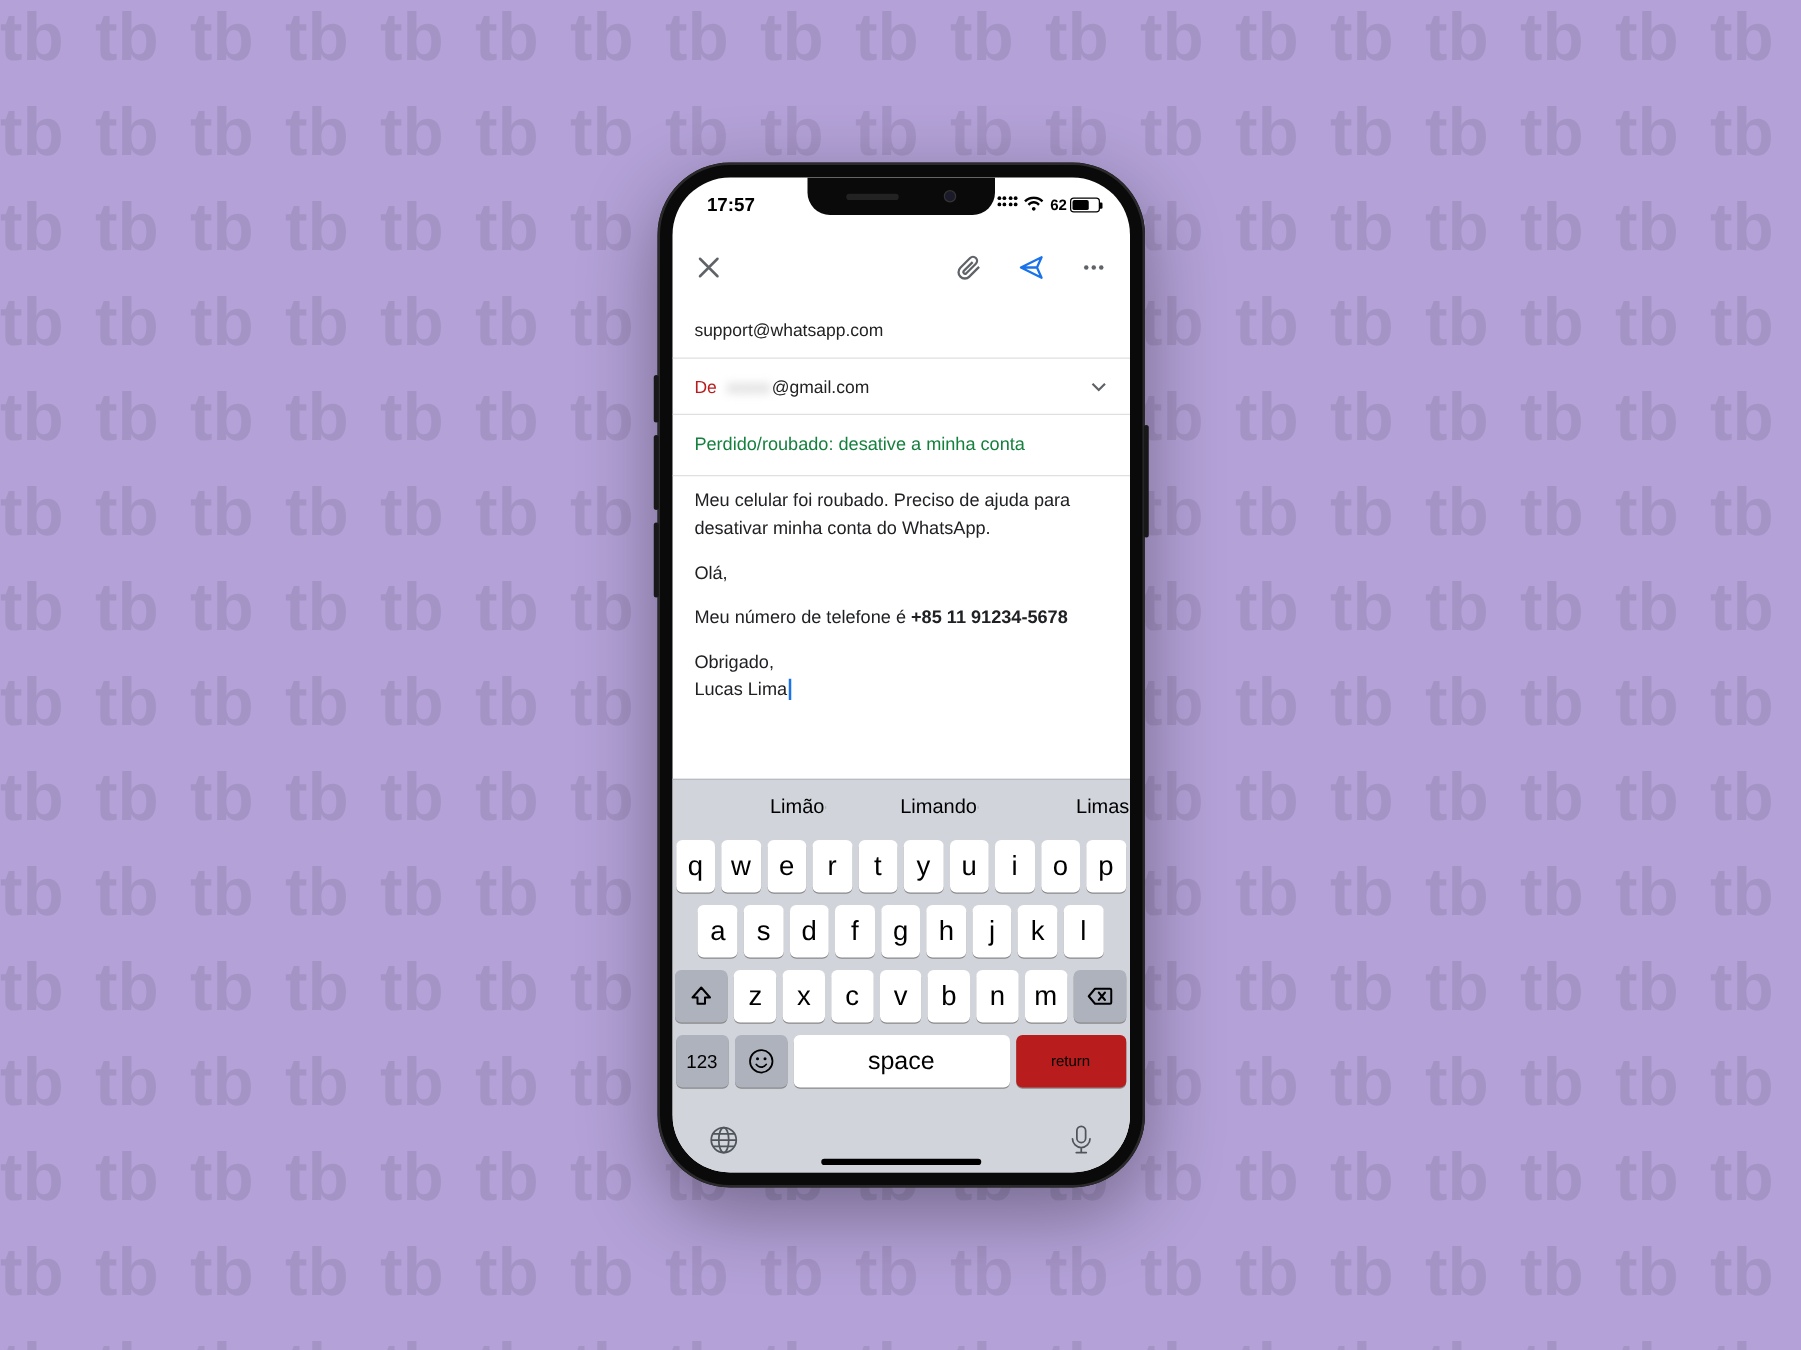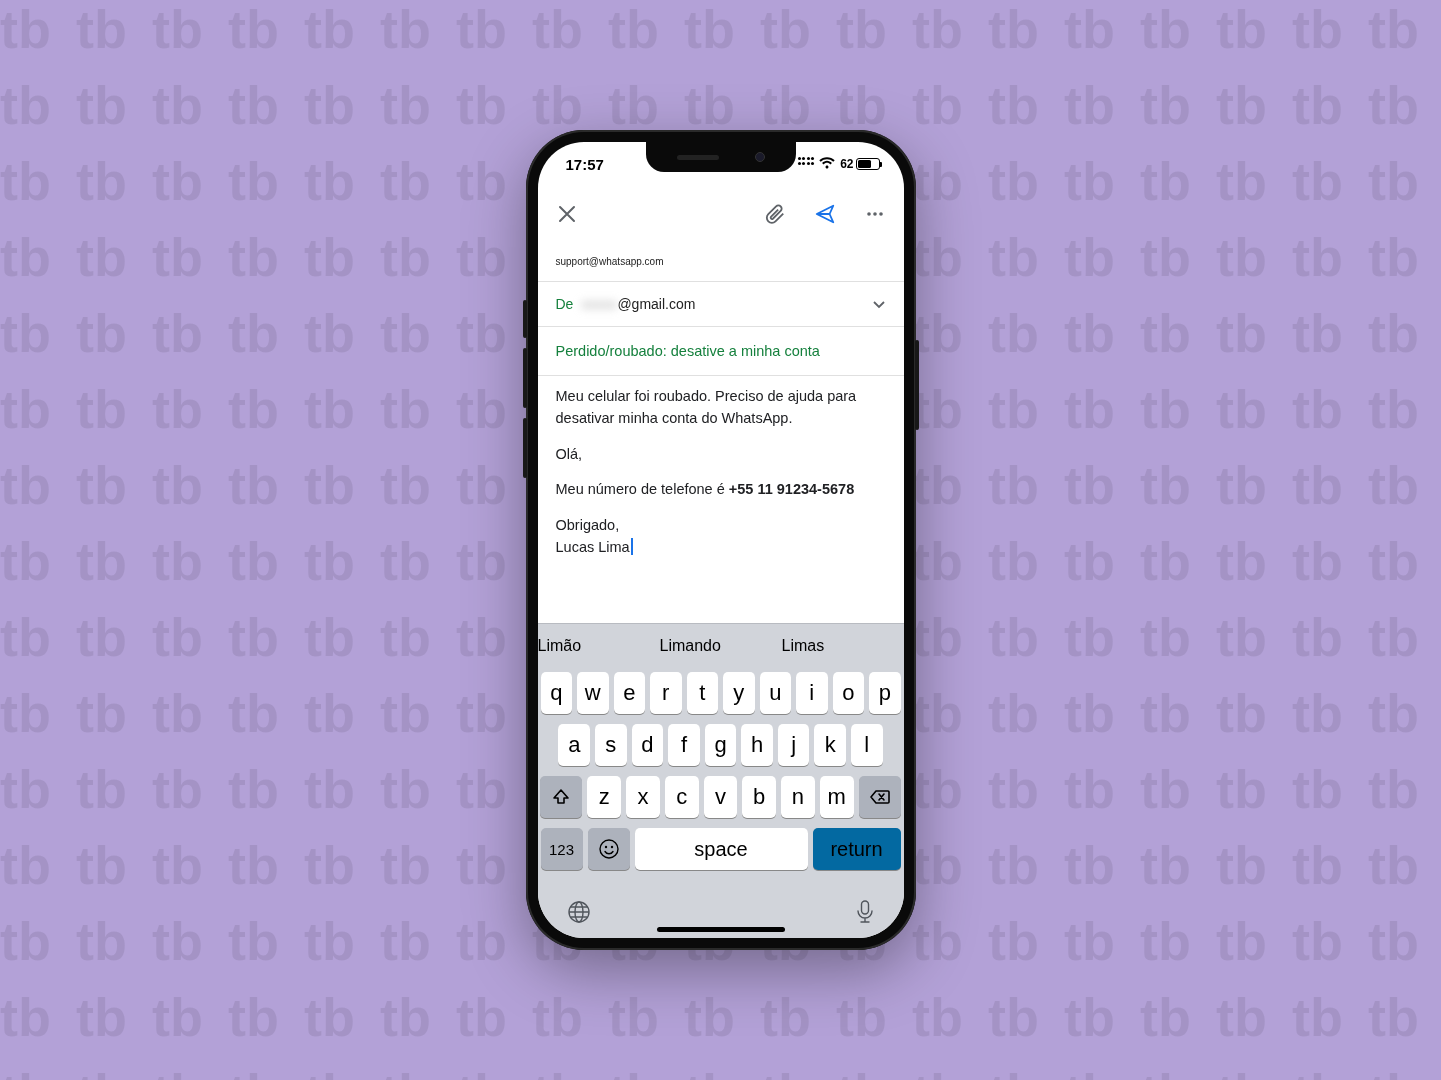--- a/index.html
+++ b/index.html
@@ -23,46 +23,46 @@
     .batt { display:flex; align-items:center; font-size:12px; font-weight:700; }
     .batt-body { width:24px; height:12px; border:1px solid #000; border-radius:3px; margin-left:2px; position:relative; }
     .batt-body::after { content:""; position:absolute; right:-3px; top:3px; width:2px; height:5px; background:#000; border-radius:0 1px 1px 0;}
     .batt-fill { position:absolute; left:1px; top:1px; bottom:1px; width:62%; background:#000; border-radius:1.5px; }
     .toolbar { height: 56px; display: flex; align-items: center; padding: 0 16px; gap: 24px; }
     .toolbar-spacer { flex: 1; }
     .icon-btn { width: 26px; height: 26px; display: flex; align-items: center; justify-content: center; color: #5f6368; }
     .icon-btn.blue { color:#1a73e8; }
     .divider { height: 1px; background: #e0e0e0; }
     .field-row { padding: 14px 18px; font-size: 14px; color: #222; display:flex; align-items:center; }
-    .field-row.small { font-size: 10px; }
-    .label-muted { color:#15803d; margin-right:8px; }
+    .field-row.small { font-size: 14px; }
+    .label-muted { color:#b91c1c; margin-right:8px; }
     .blurred { filter: blur(4px); color:#aaa; margin-right:1px; }
     .chev { margin-left:auto; }
     .subject-row { padding: 16px 18px; font-size: 14.5px; color:#15803d; }
     .body-area { padding: 10px 18px; font-size: 14.5px; color:#202124; line-height:1.5; flex:1; position:relative;}
     .body-area p { margin-bottom: 14px; }
     .body-area .bold { font-weight: 700; }
     .cursor { display:inline-block; width:2px; height:17px; background:#1a73e8; vertical-align:text-bottom; margin-left:1px; animation: blink 1s step-end infinite;}
     @keyframes blink { 50% { opacity:0; } }
     .keyboard { background: #d1d4da; border-top:1px solid #b8bbc1; }
     .suggestions { height: 44px; display:flex; align-items:center; }
-    .sugg { flex:1; text-align:left; font-size:16px; color:#000; position:relative; }
+    .sugg { flex:1; text-align:right; font-size:16px; color:#000; position:relative; }
     .sugg + .sugg::before { content:""; position:absolute; left:0; top:8px; bottom:8px; width:1px; background:#b0b4ba;}
     .kb-rows { padding: 4px 3px 6px; }
     .kb-row { display:flex; gap:5px; margin-bottom:10px; justify-content:center; }
     .key { background:#fff; border-radius:5px; height:42px; flex:1; display:flex; align-items:center; justify-content:center; font-size:22px; color:#000; box-shadow: 0 1px 0 #888; }
     .key.fn { background:#adb2bc; }
     .key.wide { flex:0 0 44px; }
     .kb-row.r2 { padding: 0 18px; }
     .kb-row.r3 .key.wide { flex:0 0 42px; }
     .kb-row.r4 { gap:5px; }
     .key.k123 { flex:0 0 42px; font-size:15px; background:#adb2bc;}
     .key.emoji { flex:0 0 42px; background:#adb2bc;}
     .key.space { flex:1; font-size:20px;}
-    .key.return { flex:0 0 88px; font-size:20px; background:#0369a1;}
+    .key.return { flex:0 0 88px; font-size:12px; background:#b91c1c;}
     .kb-bottom { height:52px; display:flex; justify-content:space-between; align-items:center; padding:0 28px;}
     .kb-bottom .b-icon { color:#50555c; }
     .home-ind { position:absolute; bottom:6px; left:50%; transform:translateX(-50%); width:128px; height:5px; background:#000; border-radius:3px;}
     svg { display:block; }
   </style>
 </head>
 <body>
 
 <div class="bg-pattern">
   <svg width="1441" height="1080">
@@ -159,21 +159,21 @@
     <div class="divider"></div>
 
     <div class="subject-row">
       <span>Perdido/roubado: desative a minha conta</span>
     </div>
     <div class="divider"></div>
 
     <div class="body-area">
       <p>Meu celular foi roubado. Preciso de ajuda para desativar minha conta do WhatsApp.</p>
       <p>Olá,</p>
-      <p><span>Meu número de telefone é </span><span class="bold">+55 11 91234-5678</span></p>
+      <p><span>Meu número de telefone é </span><span class="bold">+85 11 91234-5678</span></p>
       <p style="margin-bottom:16px;">
         <span>Obrigado,</span><br>
         <span>Lucas Lima</span><span class="cursor"></span>
       </p>
     </div>
 
     <div class="keyboard">
       <div class="suggestions">
         <div class="sugg">Limão</div>
         <div class="sugg">Limando</div>

